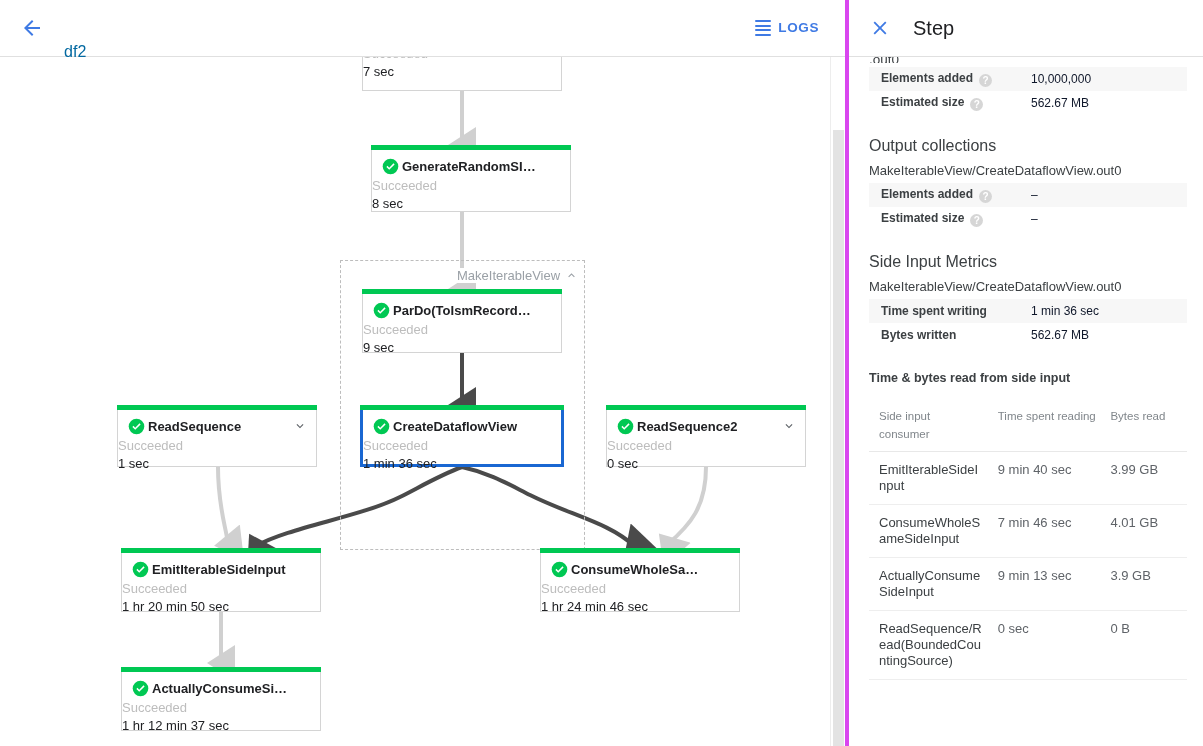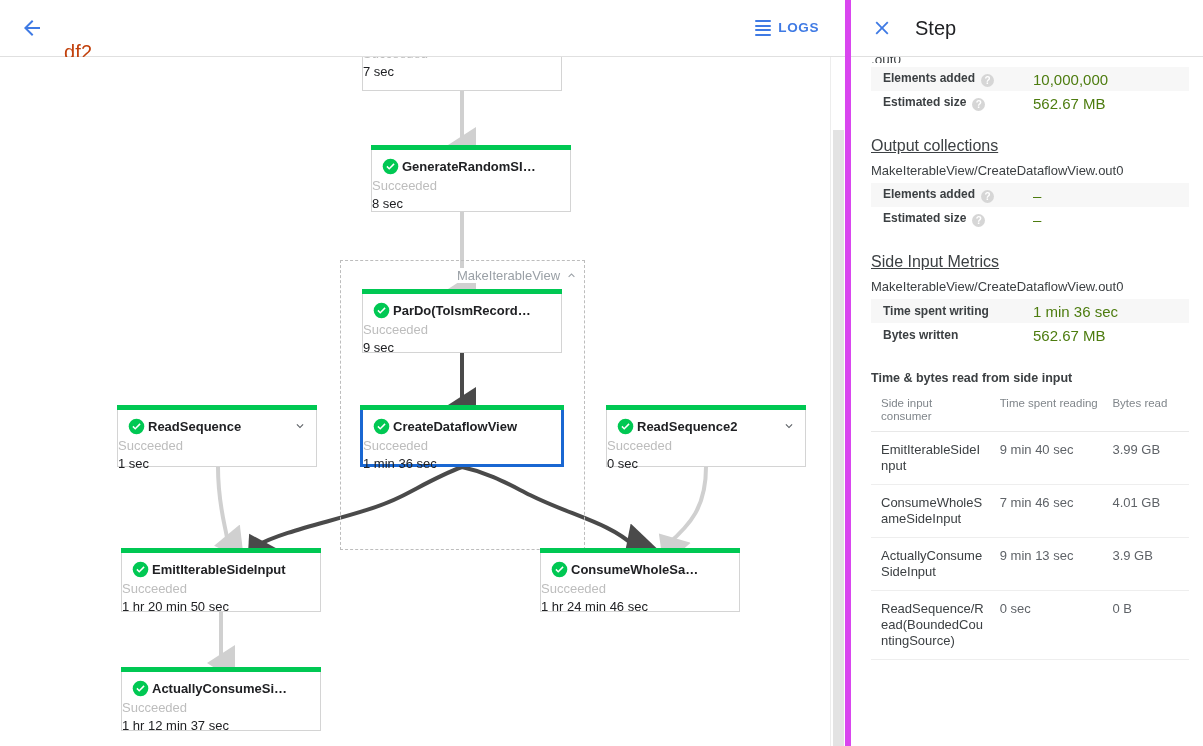--- a/index.html
+++ b/index.html
@@ -44,22 +44,22 @@
     width: 40px; height: 40px;
     margin-left: 12px;
     display: flex; align-items: center; justify-content: center;
     cursor: pointer;
     border-radius: 50%;
   }
   #back-btn svg { display:block; }
 
   #job-title {
     margin-left: 12px;
-    font-size: 20px;
-    color: #c2410c;
+    font-size: 16px;
+    color: #0369a1;
     letter-spacing: .1px;
     margin-top: 48px;
   }
 
   #logs-btn {
     position: absolute;
     right: 22px; top: 50%;
     transform: translateY(-50%);
     display: flex;
     align-items: center;
@@ -182,21 +182,21 @@
     background: #fff;
     padding: 0 2px;
   }
 
   
   #right-pane {
     position: relative;
     width: 358px;
     height: 746px;
     background: #fff;
-    border-left: 6px solid #d946ef;
+    border-left: 4px solid #d946ef;
     box-sizing: border-box;
     overflow: hidden;
   }
   #side-header {
     height: 57px;
     display: flex;
     align-items: center;
     border-bottom: 1px solid #e0e0e0;
     box-sizing: border-box;
   }
@@ -245,22 +245,22 @@
     vertical-align: middle;
   }
   .kv-table td.k {
     font-weight: bold;
     color: #3c4043;
     padding-left: 12px;
     width: 150px;
     white-space: nowrap;
   }
   .kv-table td.v {
-    color: #4d7c0f;
-    font-size: 15px;
+    color: #0f172a;
+    font-size: 12px;
     margin-left: 36px;
   }
   .qmark {
     display: inline-block;
     width: 13px; height: 13px;
     border-radius: 50%;
     background: #d6d6d6;
     color: #fff;
     font-size: 10px;
     line-height: 13px;
@@ -269,51 +269,50 @@
     margin-left: 6px;
     vertical-align: -2px;
     cursor: pointer;
   }
 
   .sec-title {
     font-size: 16px;
     color: #3c4043;
     margin-top: 22px;
     margin-bottom: 8px;
-    text-decoration: underline;
   }
   .sec-sub {
     font-size: 13px;
     color: #3c4043;
     margin-bottom: 5px;
     word-break: break-all;
   }
 
   .si-title {
     font-size: 12.5px;
     font-weight: bold;
     color: #3c4043;
     margin-top: 24px;
-    margin-bottom: 6px;
+    margin-bottom: 16px;
   }
 
   .si-table {
     width: 100%;
     border-collapse: collapse;
     table-layout: fixed;
   }
   .si-table th {
     font-size: 11.5px;
     font-weight: normal;
     color: #80868b;
     text-align: left;
     padding: 6px 4px 8px 10px;
     border-bottom: 1px solid #e8e8e8;
     vertical-align: top;
-    line-height: 13px;
+    line-height: 18px;
   }
   .si-table td {
     font-size: 13px;
     color: #3c4043;
     padding: 10px 4px 10px 10px;
     border-bottom: 1px solid #eeeeee;
     vertical-align: top;
     line-height: 16px;
     word-break: break-all;
   }

